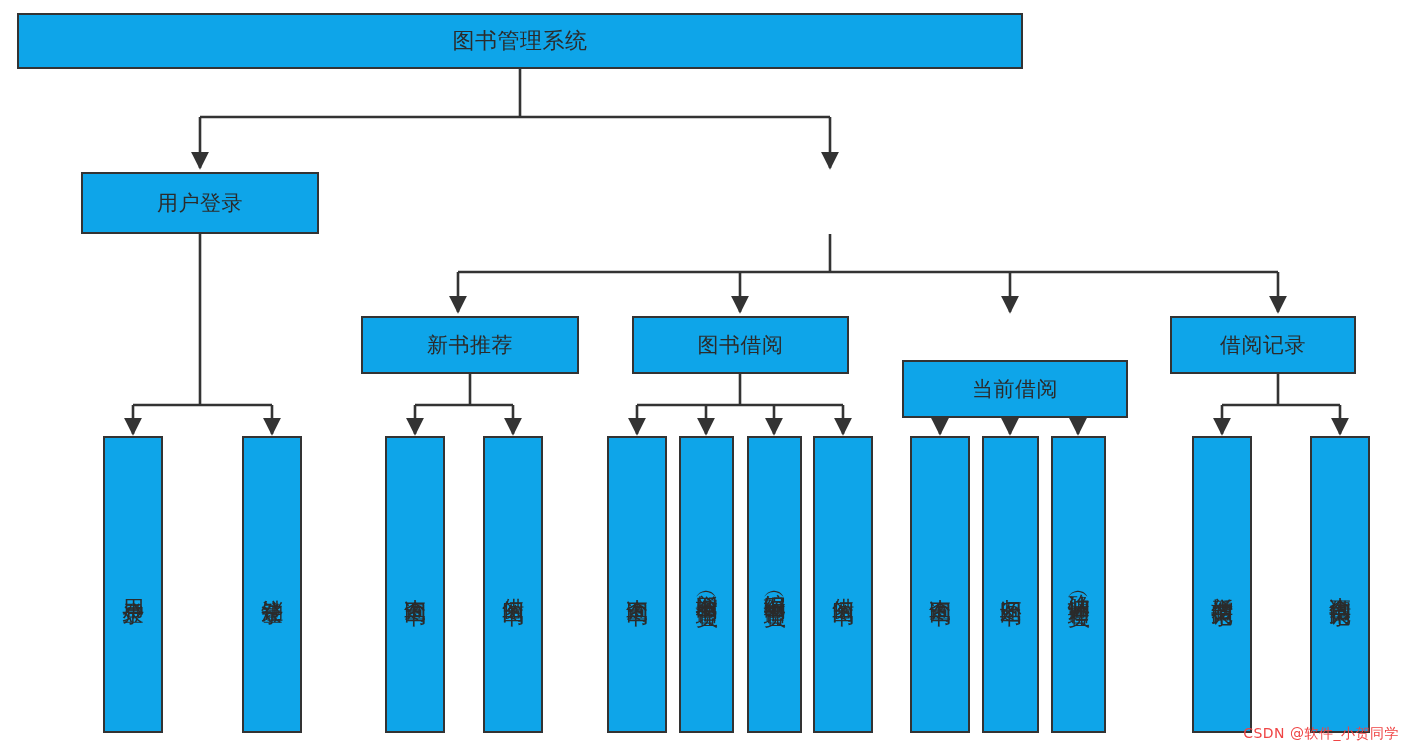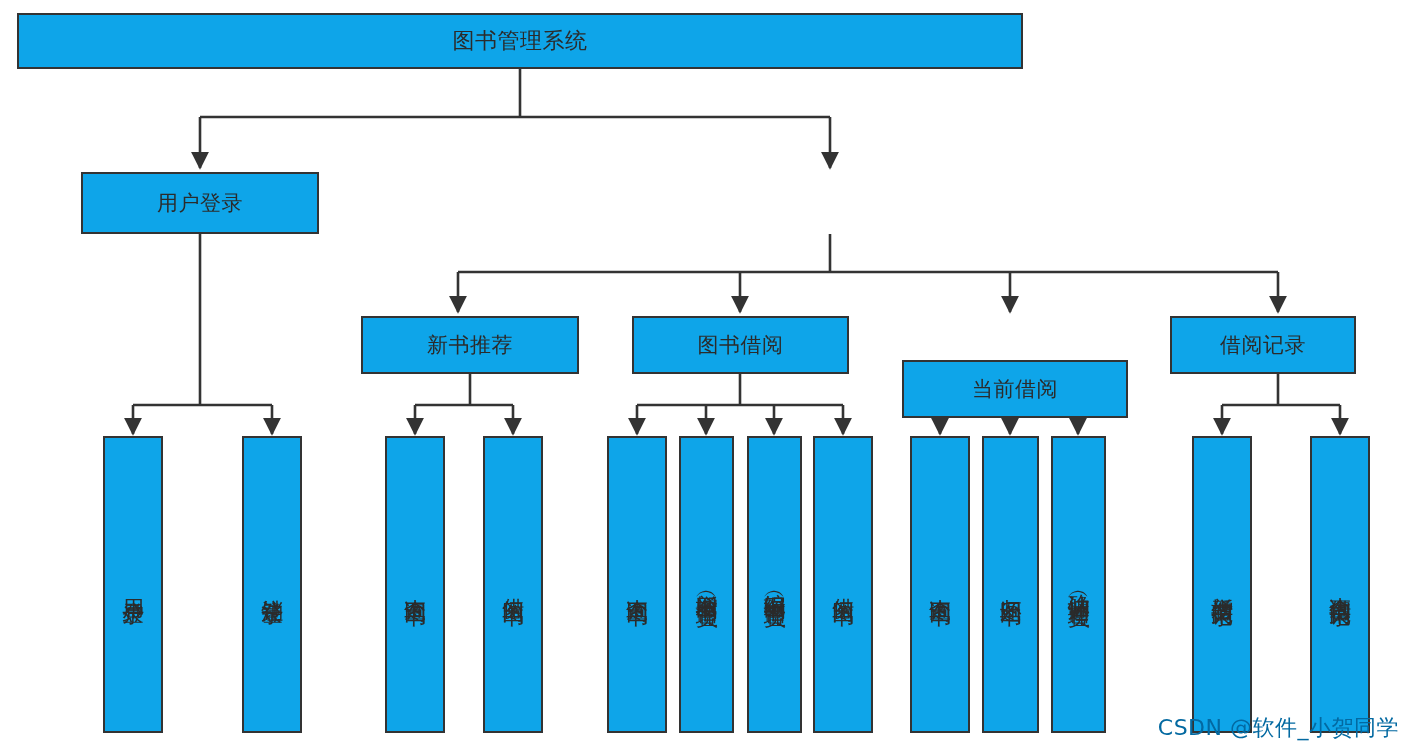--- a/index.html
+++ b/index.html
@@ -58,22 +58,22 @@
     text-orientation: upright;
     font-size: 22px;
     line-height: 1.12;
     letter-spacing: 2px;
     white-space: nowrap;
   }
   .watermark {
     position: absolute;
     right: 6px;
     bottom: 4px;
-    font-size: 22px;
-    color: #0369a1;
+    font-size: 14px;
+    color: #ef4444;
     white-space: nowrap;
     letter-spacing: 0.5px;
     font-family: "DejaVu Sans", "Liberation Sans", sans-serif;
   }
 </style>
 </head>
 <body>
 
 <div id="canvas">
 

